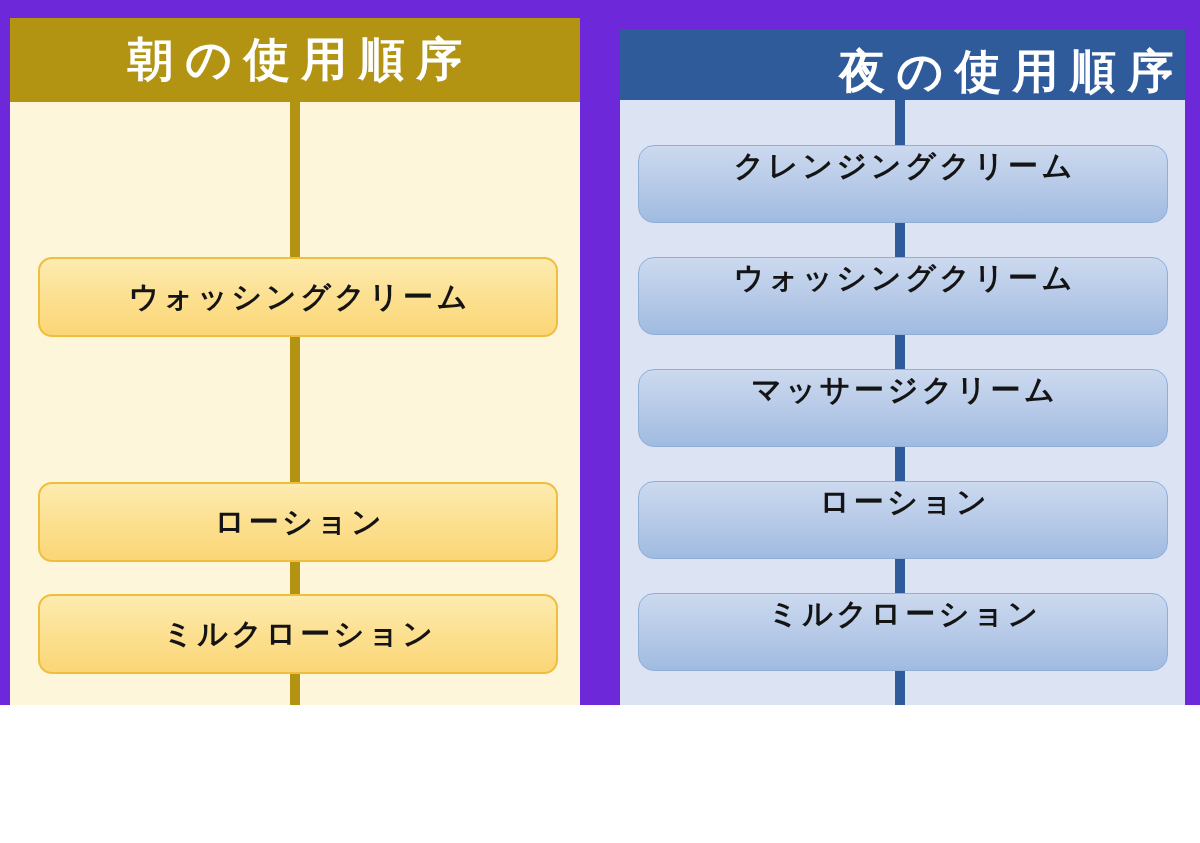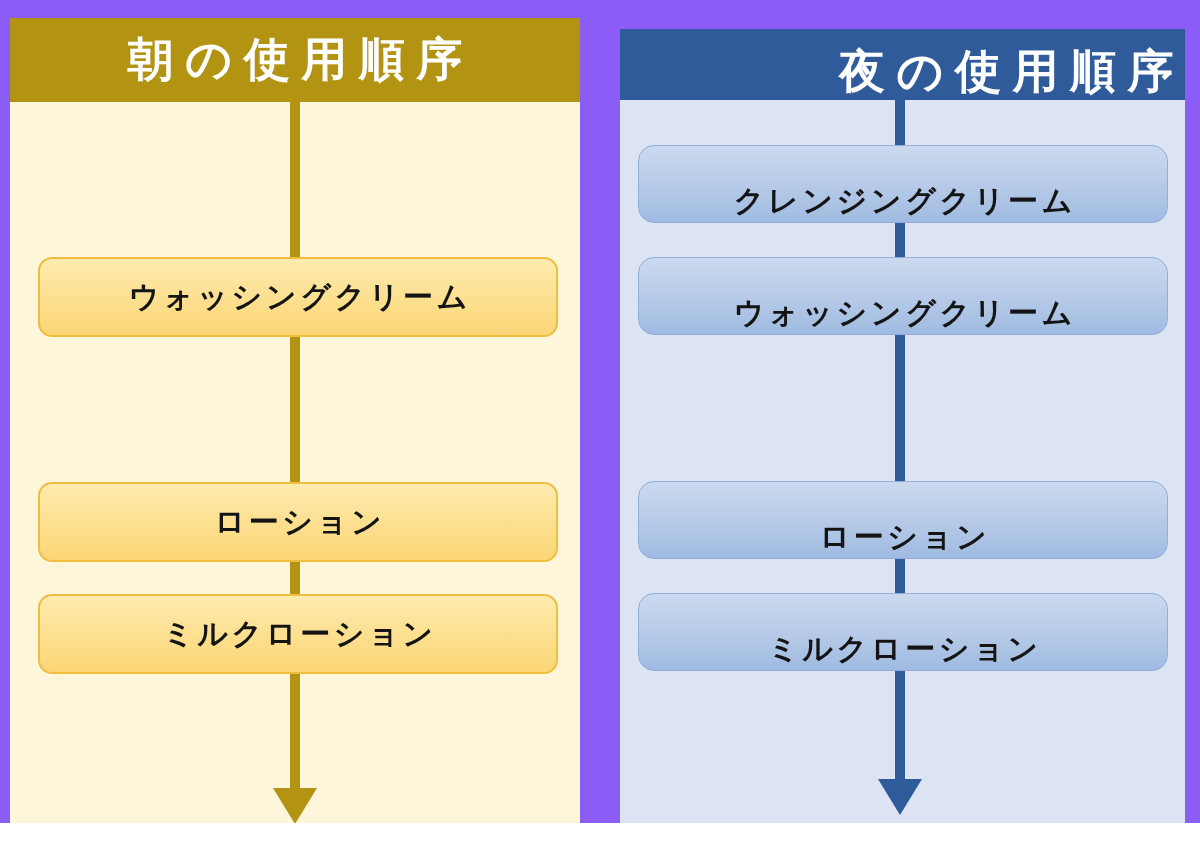--- a/index.html
+++ b/index.html
@@ -4,22 +4,22 @@
 <style>
   html, body {
     margin: 0;
     padding: 0;
     background: #ffffff;
     font-family: "DejaVu Sans", "Liberation Sans", sans-serif;
   }
   .canvas {
     position: relative;
     width: 1200px;
-    height: 823px;
-    background: #8b5cf6;
+    height: 705px;
+    background: #6d28d9;
     overflow: hidden;
   }
   .panel { position: absolute; }
 
   
   .panel.morning {
     left: 10px;
     top: 18px;
     width: 570px;
     height: 809px;
@@ -121,21 +121,21 @@
   .night .step-box {
     position: absolute;
     left: 18px;
     width: 530px;
     height: 78px;
     box-sizing: border-box;
     border: 1px solid #8FAEDA;
     border-radius: 16px;
     background: linear-gradient(to bottom, #CCD9EF 0%, #B5C9E7 55%, #9FBBE0 100%);
     display: flex;
-    align-items: flex-end;
+    align-items: flex-start;
     justify-content: center;
     z-index: 2;
   }
 
   
   .panel-title {
     margin: 0;
     color: #ffffff;
     font-size: 46px;
     font-weight: bold;
@@ -184,20 +184,23 @@
     <div class="panel-body">
       <div class="arrow-line"></div>
       <div class="arrow-head"></div>
 
       <div class="step-box" style="top:45px">
         <span class="step-label">クレンジングクリーム</span>
       </div>
       <div class="step-box" style="top:157px">
         <span class="step-label">ウォッシングクリーム</span>
       </div>
+      <div class="step-box" style="top:269px">
+        <span class="step-label">マッサージクリーム</span>
+      </div>
       <div class="step-box" style="top:381px">
         <span class="step-label">ローション</span>
       </div>
       <div class="step-box" style="top:493px">
         <span class="step-label">ミルクローション</span>
       </div>
     </div>
   </section>
 
 </div>

